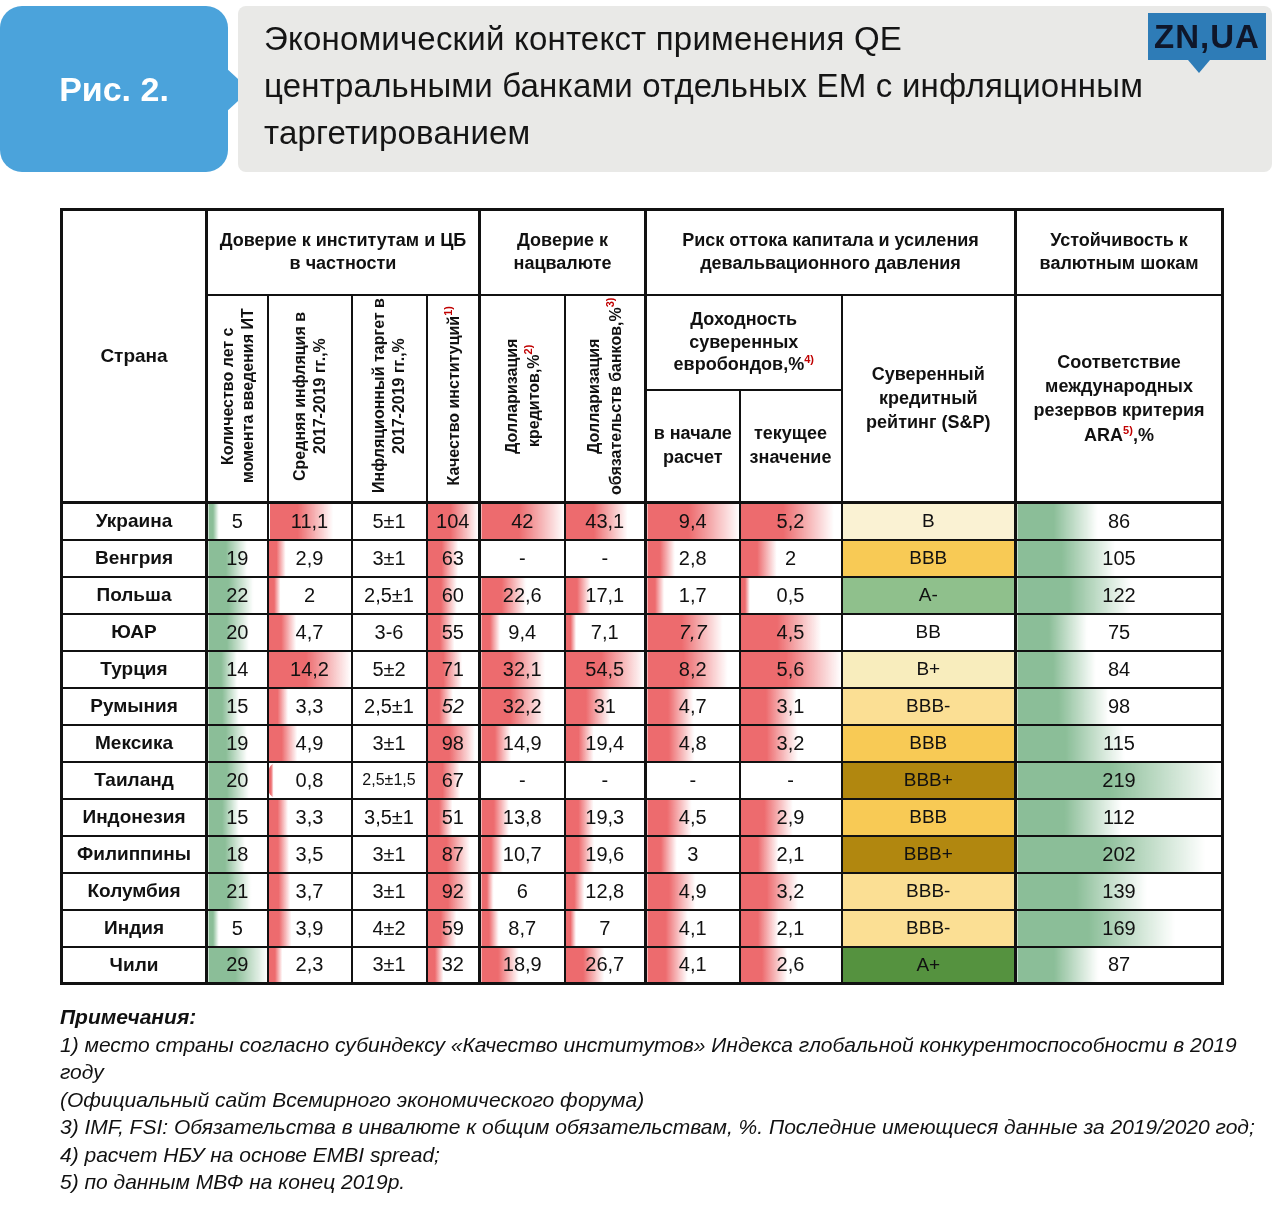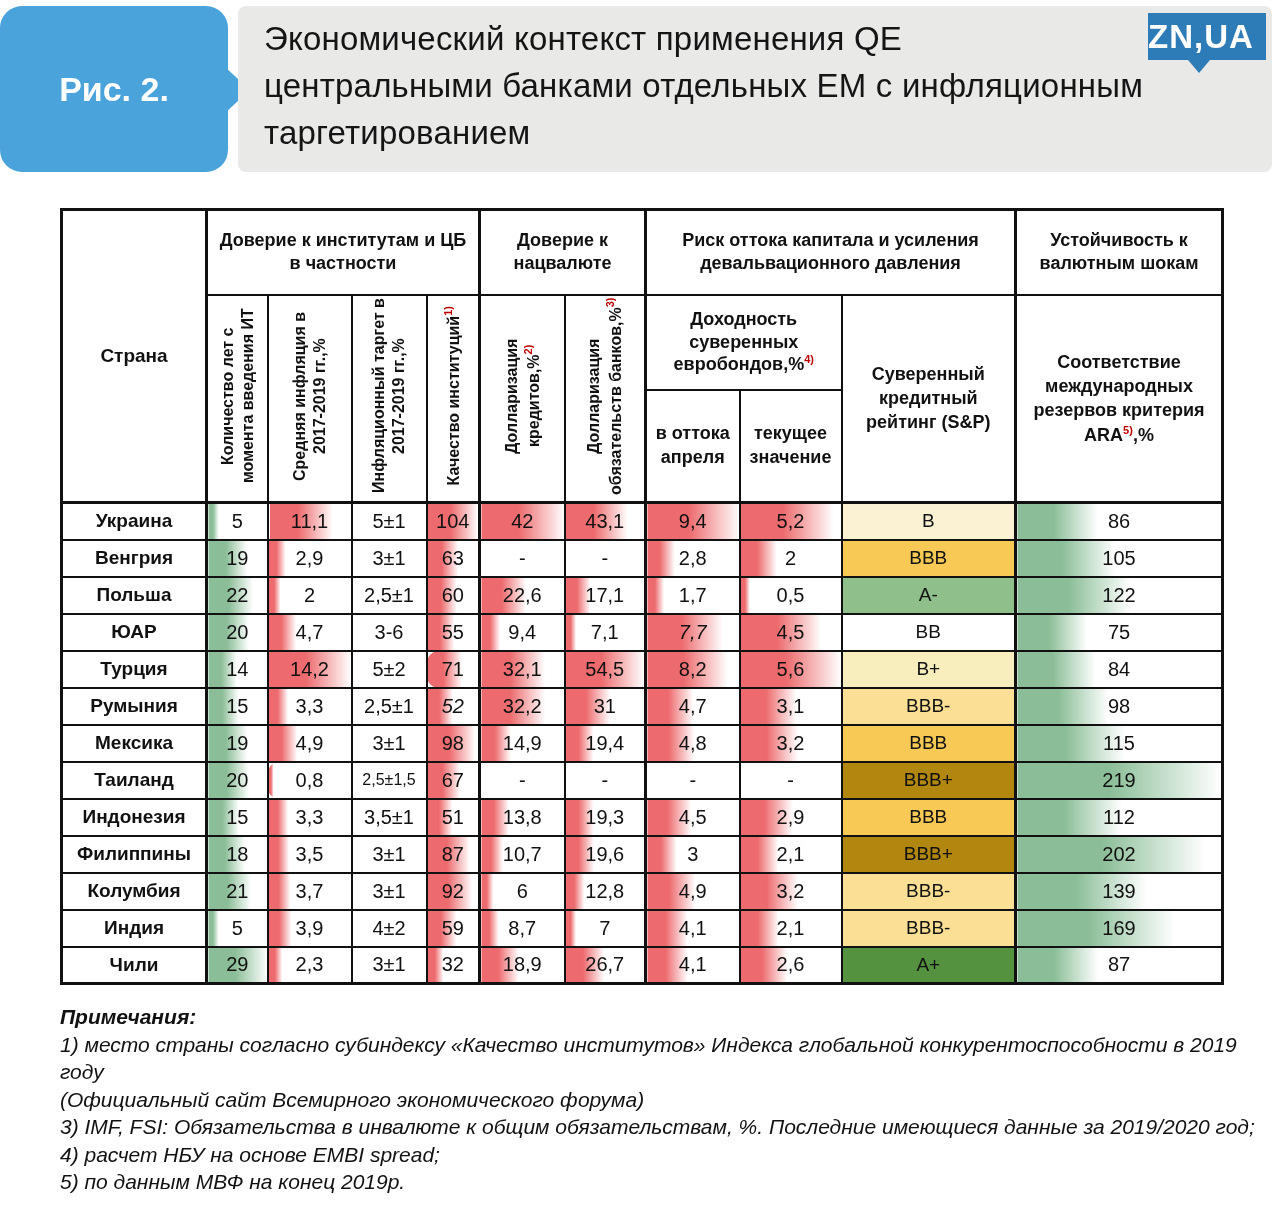--- a/index.html
+++ b/index.html
@@ -13,22 +13,22 @@
     display:flex; align-items:center; justify-content:center; }
   .fig-badge .lbl { color:#fff; font-weight:bold; font-size:34px; }
   .fig-arrow { position:absolute; left:225px; top:67px; width:0; height:0;
     border-top:23px solid transparent; border-bottom:23px solid transparent;
     border-left:25px solid var(--accent,#4BA3DB); }
   .title-panel { position:absolute; left:238px; top:6px; width:1034px; height:166px;
     background:var(--panel,#E9E9E7); border-radius:8px; }
   .title-text { position:absolute; left:26px; top:9px; font-size:33px; line-height:47px;
     color:#151515; letter-spacing:.2px; }
   .logo { position:absolute; right:6px; top:7px; width:118px; height:47px;
-    background:var(--logoblue,#2E7CB7); color:#ffffff; display:flex; align-items:center;
-    justify-content:flex-start; font-weight:bold; font-size:33px; letter-spacing:1px; }
+    background:var(--logoblue,#2E7CB7); color:#0f172a; display:flex; align-items:center;
+    justify-content:center; font-weight:bold; font-size:33px; letter-spacing:1px; }
   .logo-tail { position:absolute; right:62px; top:54px; width:0; height:0;
     border-left:11px solid transparent; border-right:11px solid transparent;
     border-top:13px solid var(--logoblue,#2E7CB7); }
 
   
   .tblwrap { position:absolute; left:60px; top:208px; }
   table.tbl { border-collapse:collapse; table-layout:fixed; width:1161px; border:3px solid #111; }
   .tbl th, .tbl td { border:2px solid #111; text-align:center; vertical-align:middle;
     color:#111; overflow:hidden; background:#fff; }
   .brk { border-right-width:3px !important; }
@@ -110,21 +110,21 @@
             <div class="rb"><span>Долларизация кредитов,%</span><sup class="red">2)</sup></div></th>
           <th class="rot brk" rowspan="2">
             <div class="rb"><span>Долларизация обязательств банков,%</span><sup class="red">3)</sup></div></th>
           <th class="yieldh" colspan="2">
             <span>Доходность суверенных евробондов,%</span><sup class="red">4)</sup></th>
           <th class="ratingh brk" rowspan="2">Суверенный кредитный рейтинг (S&amp;P)</th>
           <th class="arah" rowspan="2">
             <span>Соответствие международных резервов критерия ARA</span><sup class="red">5)</sup><span>,%</span></th>
         </tr>
         <tr>
-          <th class="subh">в оттока апреля</th>
+          <th class="subh">в начале расчет</th>
           <th class="subh">текущее значение</th>
         </tr>
       </thead>
       <tbody>
           <tr>
             <td class="country brk" style="border-top-width: 3px;">Украина</td>
             <td style="background: linear-gradient(90deg, rgb(139, 190, 152) 0%, rgb(139, 190, 152) 7.8%, rgba(139, 190, 152, 0) 17.2%); border-top-width: 3px;">5</td>
             <td style="background: linear-gradient(90deg, rgb(237, 107, 110) 0%, rgb(237, 107, 110) 35.2%, rgba(237, 107, 110, 0) 78.2%); border-top-width: 3px;">11,1</td>
             <td style="border-top-width: 3px;">5±1</td>
             <td class="brk" style="background: linear-gradient(90deg, rgb(237, 107, 110) 0%, rgb(237, 107, 110) 45%, rgba(237, 107, 110, 0) 100%); border-top-width: 3px;">104</td>
@@ -172,21 +172,21 @@
             <td style="background: linear-gradient(90deg, rgb(237, 107, 110) 0%, rgb(237, 107, 110) 36.9%, rgba(237, 107, 110, 0) 81.9%); font-style: italic;">7,7</td>
             <td style="background: linear-gradient(90deg, rgb(237, 107, 110) 0%, rgb(237, 107, 110) 36.2%, rgba(237, 107, 110, 0) 80.4%);">4,5</td>
             <td class="rating brk" style="background: rgb(255, 255, 255);">BB</td>
             <td style="background: linear-gradient(90deg, rgb(139, 190, 152) 0%, rgb(139, 190, 152) 15.4%, rgba(139, 190, 152, 0) 34.2%);">75</td>
           </tr>
           <tr>
             <td class="country brk">Турция</td>
             <td style="background: linear-gradient(90deg, rgb(139, 190, 152) 0%, rgb(139, 190, 152) 21.7%, rgba(139, 190, 152, 0) 48.3%);">14</td>
             <td style="background: linear-gradient(90deg, rgb(237, 107, 110) 0%, rgb(237, 107, 110) 45%, rgba(237, 107, 110, 0) 100%);">14,2</td>
             <td>5±2</td>
-            <td class="brk" style="background: linear-gradient(90deg, rgb(237, 107, 110) 0%, rgb(237, 107, 110) 30.7%, rgba(237, 107, 110, 0) 68.3%); border-radius: 12px;">71</td>
+            <td class="brk" style="background: linear-gradient(90deg, rgb(237, 107, 110) 0%, rgb(237, 107, 110) 30.7%, rgba(237, 107, 110, 0) 68.3%);">71</td>
             <td style="background: linear-gradient(90deg, rgb(237, 107, 110) 0%, rgb(237, 107, 110) 34.4%, rgba(237, 107, 110, 0) 76.4%);">32,1</td>
             <td class="brk" style="background: linear-gradient(90deg, rgb(237, 107, 110) 0%, rgb(237, 107, 110) 45%, rgba(237, 107, 110, 0) 100%);">54,5</td>
             <td style="background: linear-gradient(90deg, rgb(237, 107, 110) 0%, rgb(237, 107, 110) 39.3%, rgba(237, 107, 110, 0) 87.2%);">8,2</td>
             <td style="background: linear-gradient(90deg, rgb(237, 107, 110) 0%, rgb(237, 107, 110) 45%, rgba(237, 107, 110, 0) 100%);">5,6</td>
             <td class="rating brk" style="background: rgb(248, 237, 189);">B+</td>
             <td style="background: linear-gradient(90deg, rgb(139, 190, 152) 0%, rgb(139, 190, 152) 17.3%, rgba(139, 190, 152, 0) 38.4%);">84</td>
           </tr>
           <tr>
             <td class="country brk">Румыния</td>
             <td style="background: linear-gradient(90deg, rgb(139, 190, 152) 0%, rgb(139, 190, 152) 23.3%, rgba(139, 190, 152, 0) 51.7%);">15</td>

